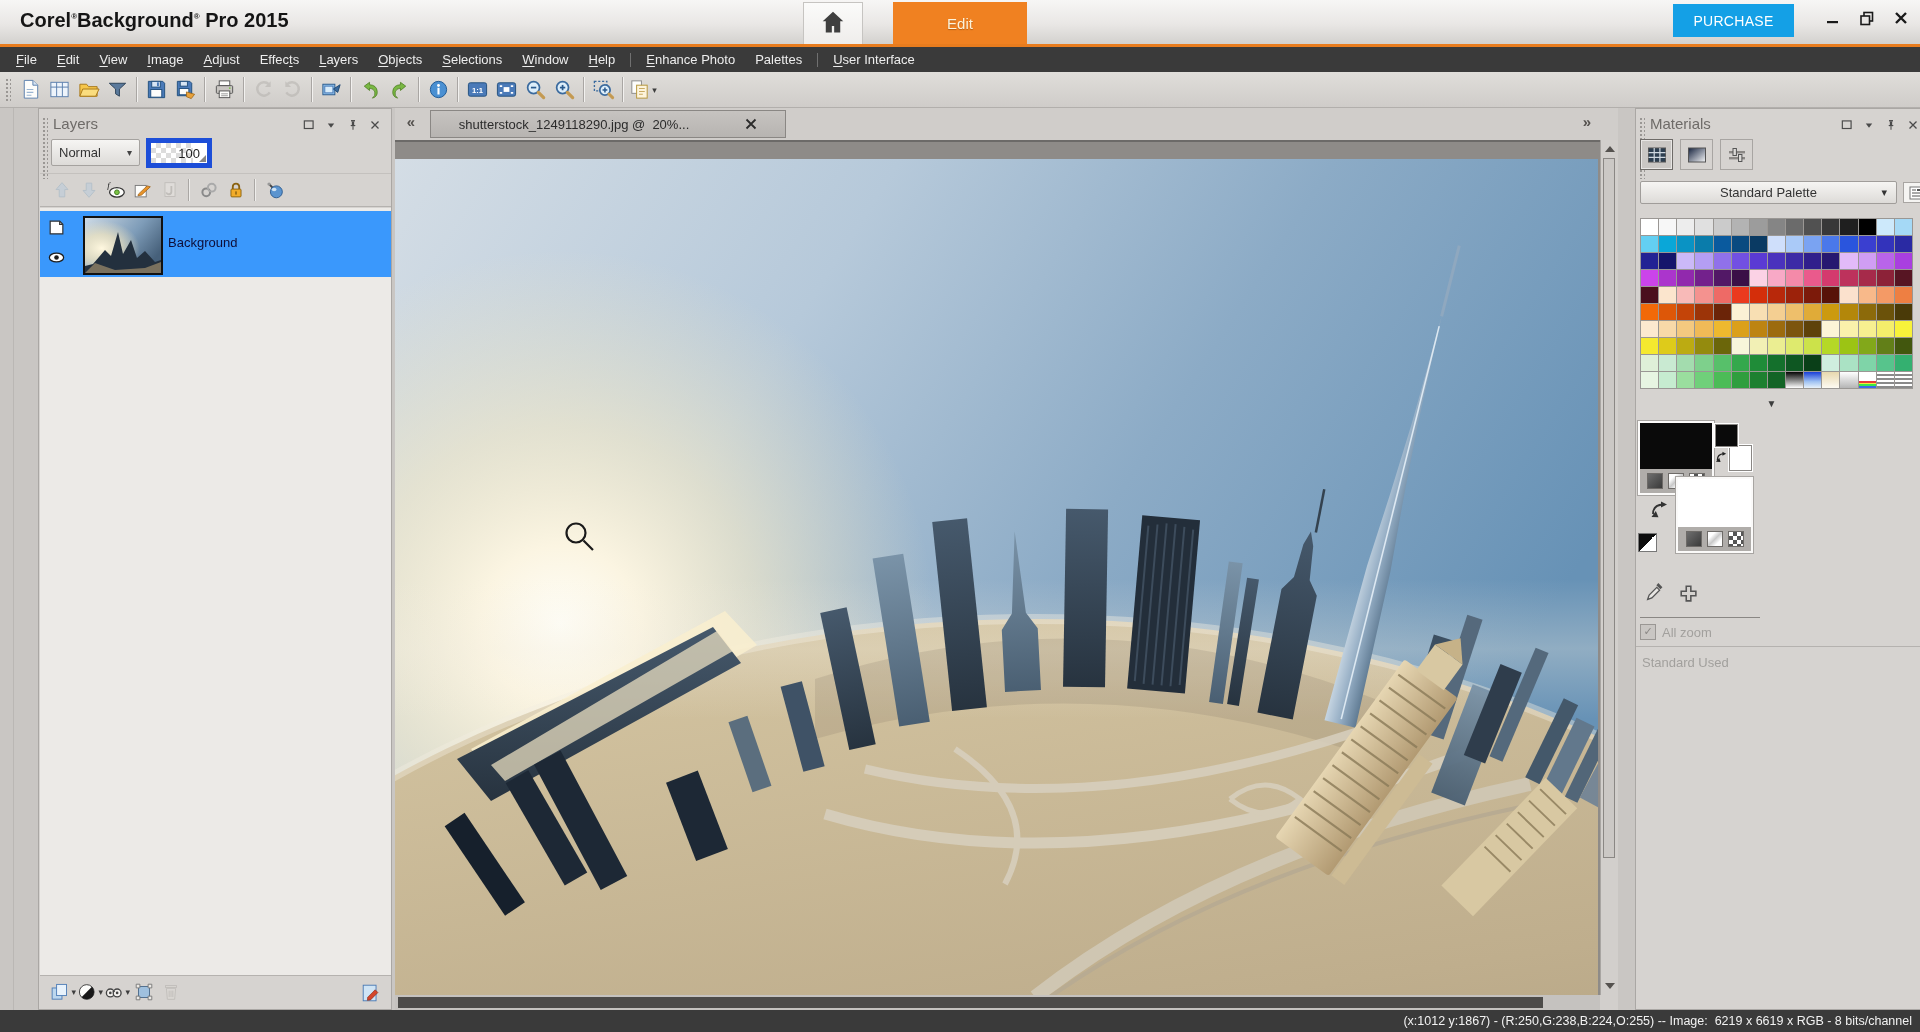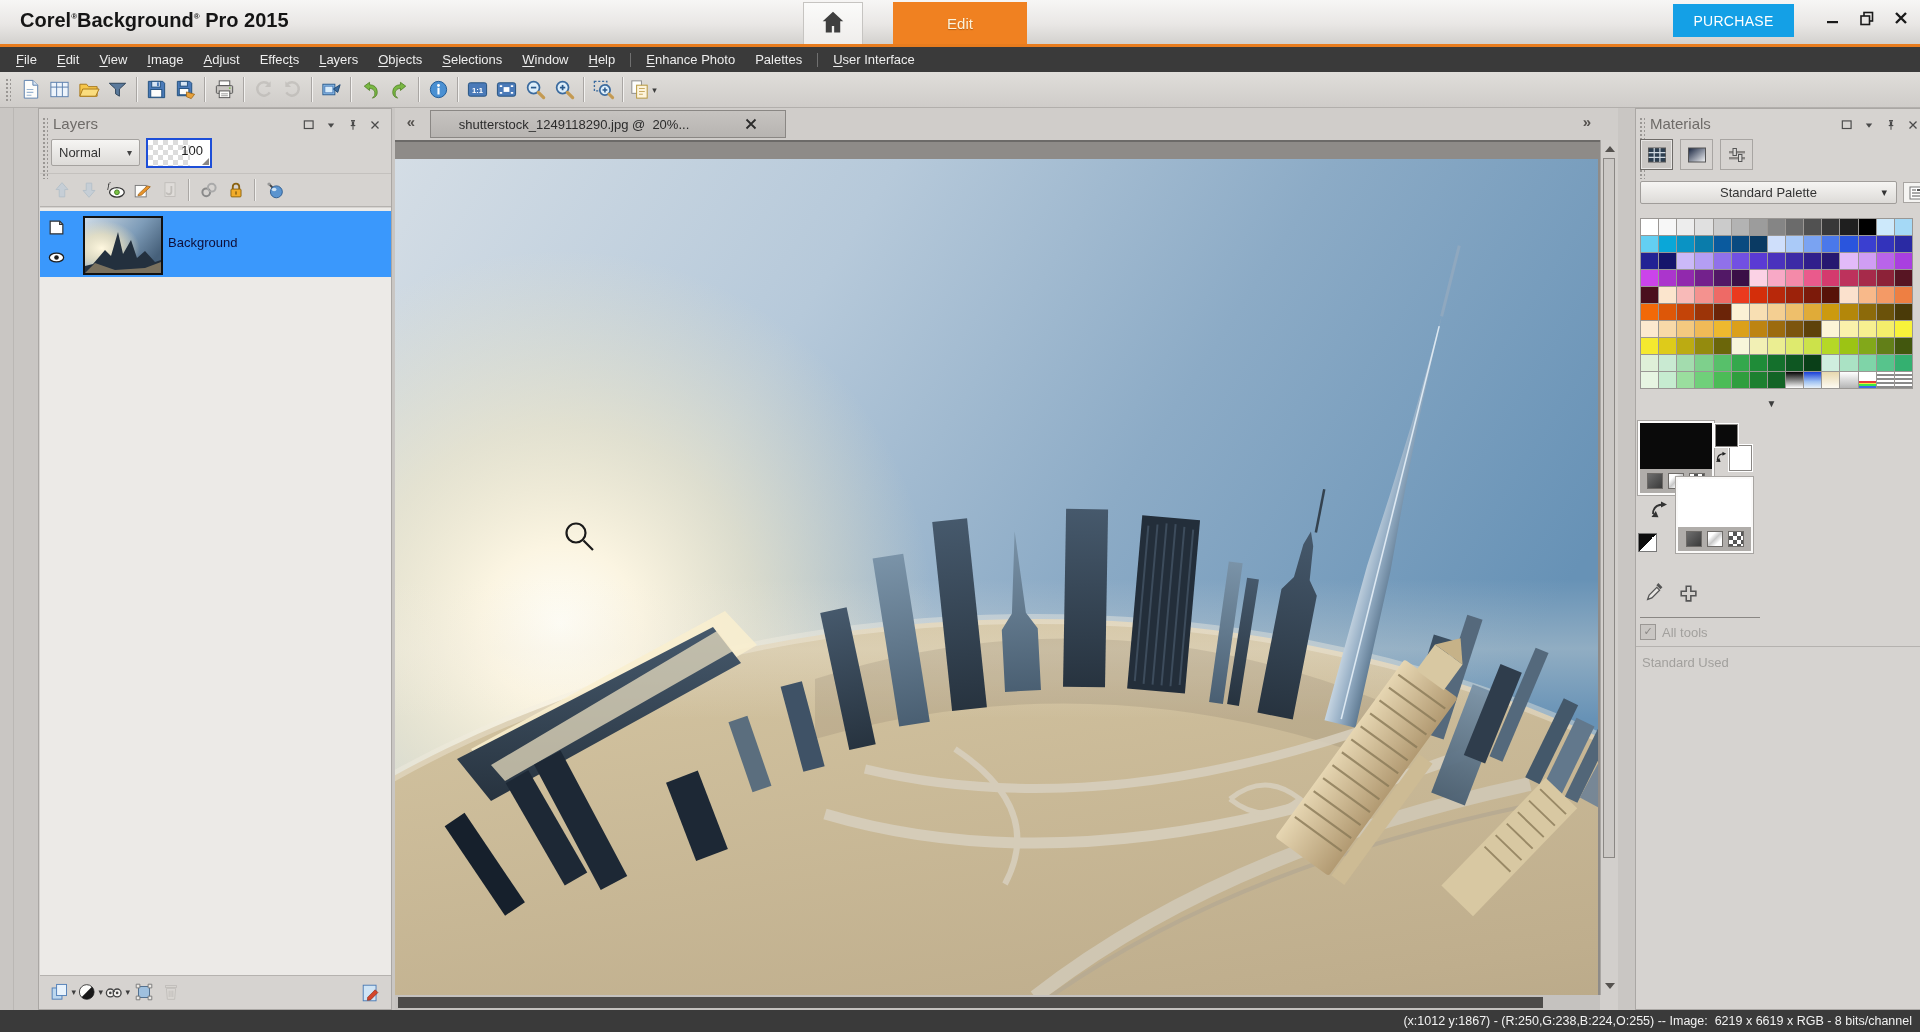--- a/index.html
+++ b/index.html
@@ -49,21 +49,21 @@
   .pbtn{width:17px;height:15px;display:flex;align-items:center;justify-content:center;}
   .pbtn svg{width:14px;height:14px;}
   
   .layers-panel{left:38px;width:354px;height:902px;}
   .blend{position:absolute;left:12px;top:30px;width:89px;height:27px;
          background:linear-gradient(#f6f5f3,#dddbd8);border:1px solid #a5a29f;border-radius:2px;
          font-size:13px;color:#333;display:flex;align-items:center;justify-content:space-between;
          padding:0 7px;box-sizing:border-box;}
   .blend .arr{font-size:10px;color:#444;}
   .opacity{position:absolute;left:107px;top:29px;width:66px;height:30px;background:#fff;
-           border:2px solid #1d4ed8;box-sizing:border-box;}
+           border:5px solid #1d4ed8;box-sizing:border-box;}
   .opacity .chk{position:absolute;left:0;top:0;width:42px;height:100%;
         background-image:linear-gradient(45deg,#dcdcdc 25%,transparent 25%,transparent 75%,#dcdcdc 75%),
                          linear-gradient(45deg,#dcdcdc 25%,transparent 25%,transparent 75%,#dcdcdc 75%);
         background-size:10px 10px;background-position:0 0,5px 5px;background-color:#fff;}
   .opacity .val{position:absolute;right:7px;top:3px;font-size:13px;color:#1d1d1d;}
   .opacity .resz{position:absolute;right:1px;bottom:1px;width:0;height:0;
                  border-left:7px solid transparent;border-bottom:7px solid #8a8784;}
   .ltoolbar{position:absolute;left:1px;top:64px;width:351px;height:34px;border-top:1px solid #c4c1be;
             border-bottom:1px solid #b5b2af;display:flex;align-items:center;padding-left:8px;box-sizing:border-box;}
   .lti{width:27px;height:27px;display:flex;align-items:center;justify-content:center;}
@@ -962,21 +962,21 @@
         </svg>
     </div>
     <div class="mp-icon plus-btn">
       <svg viewBox="0 0 24 24">
           <path d="M9 3.5h5v5.5h5.5v5H14v5.5H9V14H3.5V9H9z" fill="none" stroke="#555" stroke-width="1.7"></path>
         </svg>
     </div>
     <div class="div1"></div>
     <div class="alltools">
       <div class="atcheck">✓</div>
-      <span class="atlabel">All tools</span>
+      <span class="atlabel">All zoom</span>
     </div>
     <div class="div2"></div>
     <div class="recent">Standard Used</div>
   </section>
 
   <footer class="statusbar">
     <span class="info">(x:1012 y:1867) - (R:250,G:238,B:224,O:255) -- Image:  6219 x 6619 x RGB - 8 bits/channel</span>
   </footer>
 </div>
 

